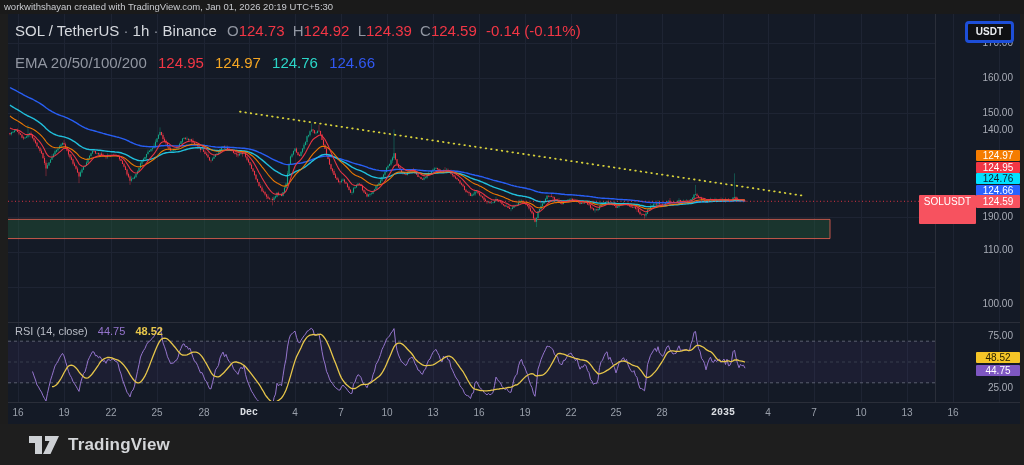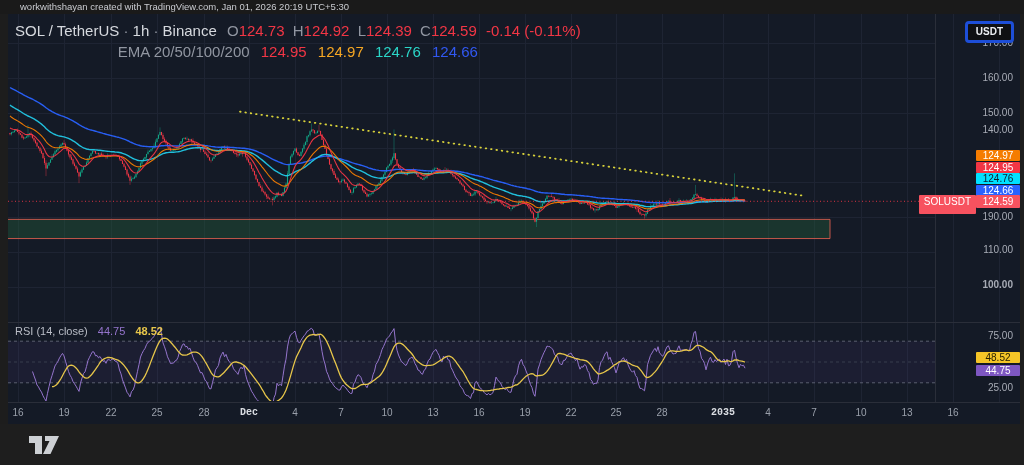--- a/index.html
+++ b/index.html
@@ -1,36 +1,36 @@
 <!DOCTYPE html>
 <html><head>
 <meta charset="utf-8">
 <style>
   html,body{margin:0;padding:0;background:#1d1d1d;width:1024px;height:465px;overflow:hidden;
     font-family:"Liberation Sans","DejaVu Sans",sans-serif;-webkit-font-smoothing:antialiased;}
   .topbar{position:absolute;left:0;top:0;width:1024px;height:14px;background:#1a1a1a;
-    color:#c9cbd0;font-size:9.5px;line-height:14px;padding-left:20px;box-sizing:border-box;white-space:nowrap;}
+    color:#c9cbd0;font-size:9.5px;line-height:14px;padding-left:4px;box-sizing:border-box;white-space:nowrap;}
   .widget{position:absolute;left:8px;top:14px;width:1012px;height:410px;background:#141a26;}
   .widget svg{position:absolute;left:0;top:0;}
   .legend{position:absolute;left:7px;top:8px;font-size:15px;color:#d6d9de;white-space:nowrap;z-index:5;}
   .legend .dim{color:#9196a1;}
   .legend .neg{color:#f23645;}
-  .legend .row2{margin-top:4px;text-align:center;}
+  .legend .row2{margin-top:15px;}
   .v-ema20{color:#f23645;} .v-ema50{color:#f5a623;} .v-ema100{color:#2bd6c8;} .v-ema200{color:#3158f2;}
   .rsi-legend{position:absolute;left:7px;top:311px;font-size:11px;color:#b9bdc6;white-space:nowrap;z-index:5;}
   .rsi-legend .v-rsi{color:#9575cd;margin-left:7px;}
   .rsi-legend .v-rsima{color:#e7c64a;margin-left:7px;font-weight:bold;}
   .usdt-btn{position:absolute;right:6px;top:7px;z-index:6;background:#0f1013;border:3px solid #1d4ed8;
     border-radius:4px;color:#eceef2;font-size:10px;font-weight:bold;padding:2px 8px;line-height:12px;cursor:pointer;}
   .axis-label{position:absolute;right:0;width:80px;text-align:right;padding-right:7px;box-sizing:border-box;
     color:#a8acb6;font-size:10px;line-height:12px;z-index:2;}
   .badge{position:absolute;right:0;width:44px;text-align:center;font-size:10px;line-height:11px;height:11px;
     color:#fff;z-index:4;border-radius:1px;}
   .badge.tall{height:13px;line-height:13px;}
-  .sym-tag{position:absolute;right:44px;height:19px;line-height:13px;font-size:10px;color:#fff;
+  .sym-tag{position:absolute;right:44px;height:29px;line-height:13px;font-size:10px;color:#fff;
     padding:0 5px;z-index:4;border-radius:1px;}
   .time-label{position:absolute;width:44px;margin-left:-22px;text-align:center;top:393px;
     color:#9aa0ab;font-size:10px;z-index:2;}
   .time-label.bold{color:#dadde2;font-weight:bold;font-family:Liberation Mono, monospace;}
   .footer{position:absolute;left:0;top:424px;width:1024px;height:41px;background:#1e1e1e;
     display:flex;align-items:center;padding-left:28px;box-sizing:border-box;}
   .footer .brand{color:#d4d6d9;font-size:17px;font-weight:bold;margin-left:8px;letter-spacing:.2px;}
   .footer svg{display:block;}
 </style>
 </head>
@@ -133,21 +133,21 @@
 
   <button class="usdt-btn">USDT</button>
 
   <div id="price-axis">
       <div class="axis-label" style="top: 23px;">170.00</div>
       <div class="axis-label" style="top: 57.857px;">160.00</div>
       <div class="axis-label" style="top: 92.714px;">150.00</div>
       <div class="axis-label" style="top: 110px;">140.00</div>
       <div class="axis-label" style="top: 197.285px;">190.00</div>
       <div class="axis-label" style="top: 230px;">110.00</div>
-      <div class="axis-label" style="top: 265px; font-weight: bold;">100.00</div>
+      <div class="axis-label" style="top: 284px;">100.00</div>
       <div class="axis-label" style="top: 316px;">75.00</div>
       <div class="axis-label" style="top: 368px; text-align: right;">25.00</div>
       <div class="badge" style="top: 136px; background: rgb(245, 124, 0); color: rgb(255, 255, 255);">124.97</div>
       <div class="badge" style="top: 147.5px; background: rgb(242, 54, 69); color: rgb(255, 255, 255);">124.95</div>
       <div class="badge" style="top: 159px; background: rgb(0, 225, 255); color: rgb(12, 32, 48);">124.76</div>
       <div class="badge" style="top: 170.5px; background: rgb(41, 98, 255); color: rgb(255, 255, 255);">124.66</div>
       <div class="badge tall" style="top: 181px; background: rgb(247, 82, 95); color: rgb(255, 255, 255);">124.59</div>
       <div class="sym-tag" style="top: 181px; background: rgb(247, 82, 95);">SOLUSDT</div>
       <div class="badge" style="top: 338px; background: rgb(245, 197, 39); color: rgb(42, 34, 0);">48.52</div>
       <div class="badge" style="top: 351px; background: rgb(126, 87, 194); color: rgb(255, 255, 255);">44.75</div>
@@ -175,13 +175,14 @@
       <div class="time-label" style="left: 899px;">13</div>
       <div class="time-label" style="left: 945px;">16</div>
     </div>
 </div>
 
 <div class="footer">
   <svg width="32" height="26" viewBox="0 0 32 26">
     <path d="M1 4 h13 v18 h-7 v-11 h-6 z" fill="#cdd0d4"></path>
     <path d="M17 4 h14 l-8.5 18 h-7.5 l6.5-13 h-4.5 z" fill="#cdd0d4"></path>
   </svg>
+  <span class="brand">TradingView</span>
 </div>
 
 </body></html>

